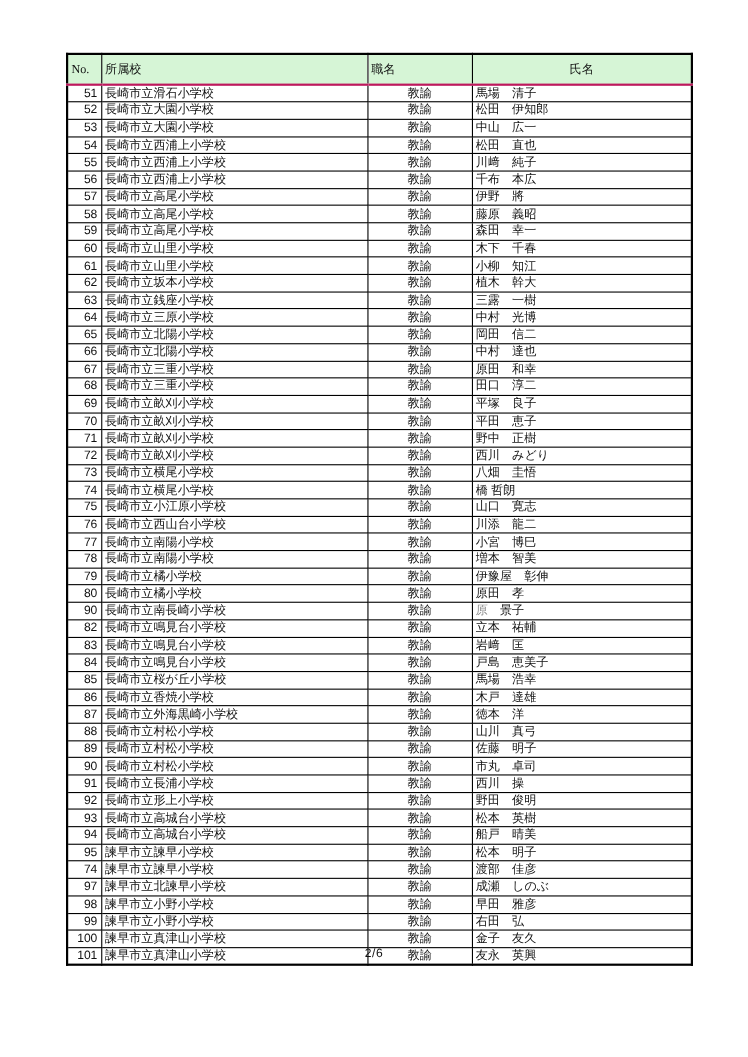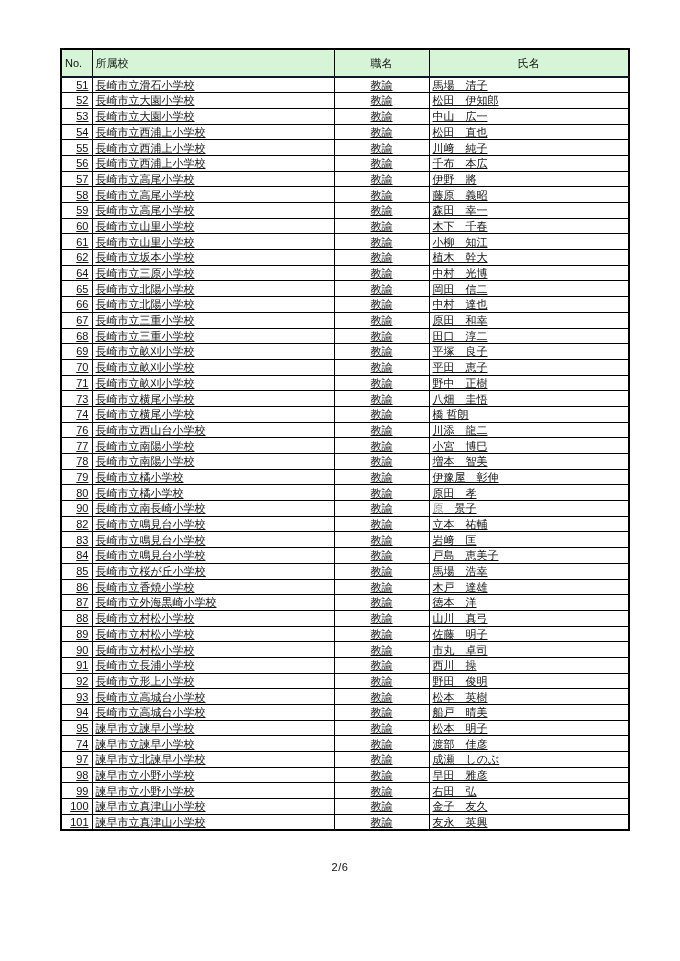--- a/index.html
+++ b/index.html
@@ -31,27 +31,28 @@
     font-size: 11px;
     line-height: 1.1;
     padding: 0 3px;
     white-space: nowrap;
     overflow: hidden;
     font-weight: normal;
   }
   table.roster thead th {
     background: #d6f5d6;
     height: 26px;
-    border-bottom: 2px solid #0f172a;
+    border-bottom: 2px solid #be185d;
+    font-family: Liberation Serif, serif;
   }
   th.col-no    { text-align: left; }
   th.col-school{ text-align: left; }
-  th.col-title { text-align: center; }
+  th.col-title { text-align: left; }
   th.col-name  { text-align: center; margin-top: 36px; }
-  tbody tr { height: 15.7px; text-decoration: underline; }
+  tbody tr { height: 15.7px; }
   td.col-no     { text-align: right; padding-right: 2px; }
   td.col-school { text-align: left; }
   td.col-title  { text-align: center; }
   td.col-name   { text-align: left; }
   .light-glyph  { color: #8c8c8c; }
   .footer {
     position: absolute;
     left: 0;
     top: 861px;
     width: 100%;
@@ -159,20 +160,26 @@
     <td class="col-name">小柳　知江</td>
   </tr>
 
   <tr>
     <td class="col-no">62</td>
     <td class="col-school">長崎市立坂本小学校</td>
     <td class="col-title">教諭</td>
     <td class="col-name">植木　幹大</td>
   </tr>
 
+  <tr>
+    <td class="col-no">63</td>
+    <td class="col-school">長崎市立銭座小学校</td>
+    <td class="col-title">教諭</td>
+    <td class="col-name">三露　一樹</td>
+  </tr>
 
   <tr>
     <td class="col-no">64</td>
     <td class="col-school">長崎市立三原小学校</td>
     <td class="col-title">教諭</td>
     <td class="col-name">中村　光博</td>
   </tr>
 
   <tr>
     <td class="col-no">65</td>
@@ -216,35 +223,47 @@
     <td class="col-name">平田　恵子</td>
   </tr>
 
   <tr>
     <td class="col-no">71</td>
     <td class="col-school">長崎市立畝刈小学校</td>
     <td class="col-title">教諭</td>
     <td class="col-name">野中　正樹</td>
   </tr>
 
+  <tr>
+    <td class="col-no">72</td>
+    <td class="col-school">長崎市立畝刈小学校</td>
+    <td class="col-title">教諭</td>
+    <td class="col-name">西川　みどり</td>
+  </tr>
 
   <tr>
     <td class="col-no">73</td>
     <td class="col-school">長崎市立横尾小学校</td>
     <td class="col-title">教諭</td>
     <td class="col-name">八畑　圭悟</td>
   </tr>
 
   <tr>
     <td class="col-no">74</td>
     <td class="col-school">長崎市立横尾小学校</td>
     <td class="col-title">教諭</td>
     <td class="col-name">橋 哲朗</td>
   </tr>
 
+  <tr>
+    <td class="col-no">75</td>
+    <td class="col-school">長崎市立小江原小学校</td>
+    <td class="col-title">教諭</td>
+    <td class="col-name">山口　寛志</td>
+  </tr>
 
   <tr>
     <td class="col-no">76</td>
     <td class="col-school">長崎市立西山台小学校</td>
     <td class="col-title">教諭</td>
     <td class="col-name">川添　龍二</td>
   </tr>
 
   <tr>
     <td class="col-no">77</td>

